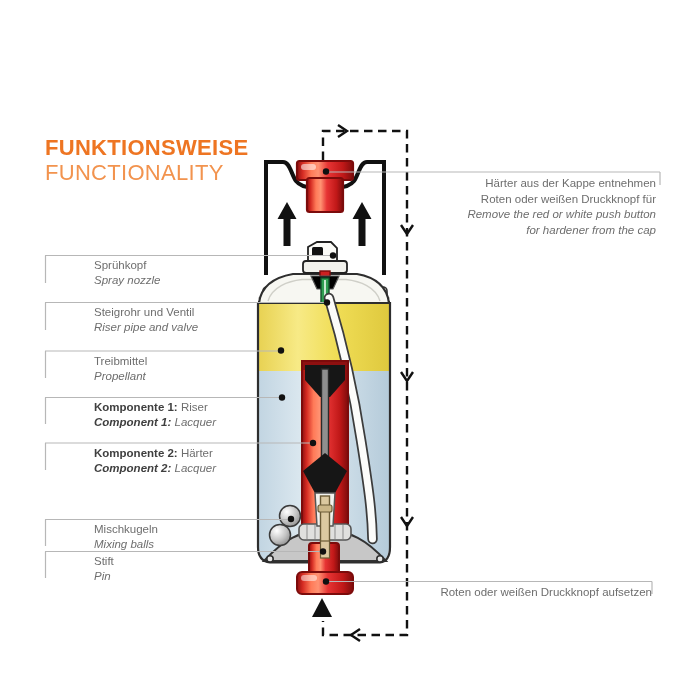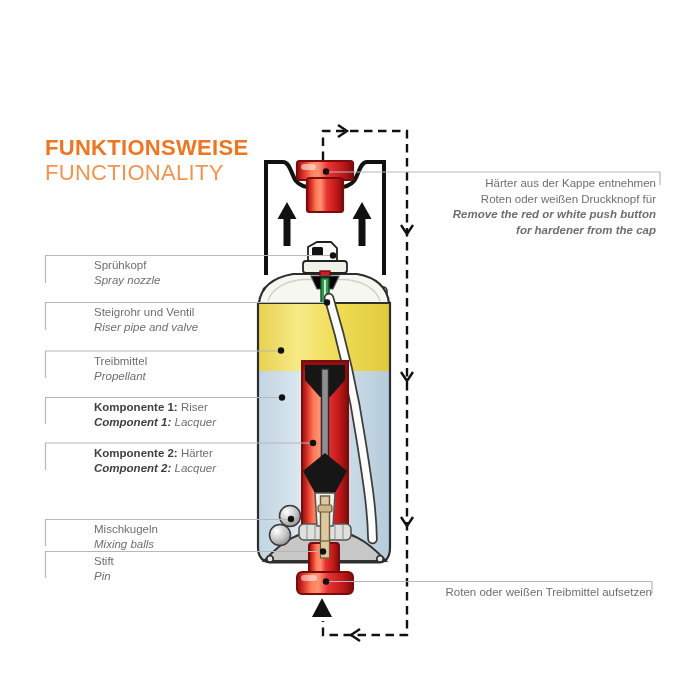--- a/index.html
+++ b/index.html
@@ -7,21 +7,21 @@
          font-family:"Liberation Sans", sans-serif;margin-top:35px;}
   .stage svg{position:absolute;left:0;top:0;}
   .title{position:absolute;left:45px;top:100px;line-height:25px;letter-spacing:.3px;}
   .title .de{font-size:22px;font-weight:bold;color:#ee7522;}
   .title .en{font-size:22px;font-weight:normal;color:#f2934e;}
   .lbl{position:absolute;left:52px;width:210px;font-size:11.5px;line-height:15px;color:#6e6e6e;}
   .lbl .en{font-style:italic;}
   .lbl .b{font-weight:bold;color:#3f3f3f;padding-left:42px;}
   .lbl .en .b{color:#3f3f3f;}
   .ann{position:absolute;text-align:right;font-size:11.5px;line-height:15.5px;color:#6e6e6e;}
-  .ann .en{font-style:italic;font-weight:bold;}
+  .ann .en{font-style:italic;}
   .ann1{right:44px;top:141px;width:260px;}
   .ann2{right:48px;top:550px;width:300px;}
 </style>
 </head>
 <body>
 
 <div class="stage">
 
 <svg width="700" height="700" viewBox="0 0 700 700">
   <defs>
@@ -210,16 +210,16 @@
     <div class="en"><span class="b"></span><span>Pin</span></div>
   </div>
 
   <div class="ann ann1">
     <div class="de">Härter aus der Kappe entnehmen</div>
     <div class="de">Roten oder weißen Druckknopf für</div>
     <div class="en">Remove the red or white push button</div>
     <div class="en">for hardener from the cap</div>
   </div>
   <div class="ann ann2">
-    <div class="de">Roten oder weißen Treibmittel aufsetzen</div>
+    <div class="de">Roten oder weißen Druckknopf aufsetzen</div>
   </div>
 
 </div>
 
 </body></html>

